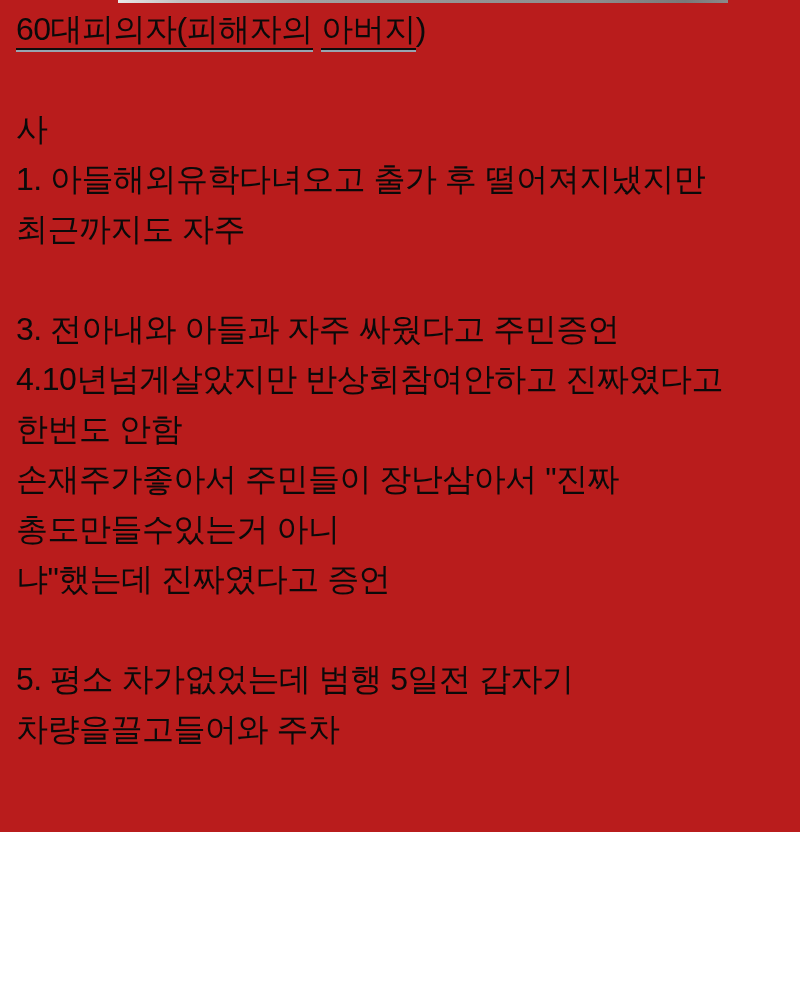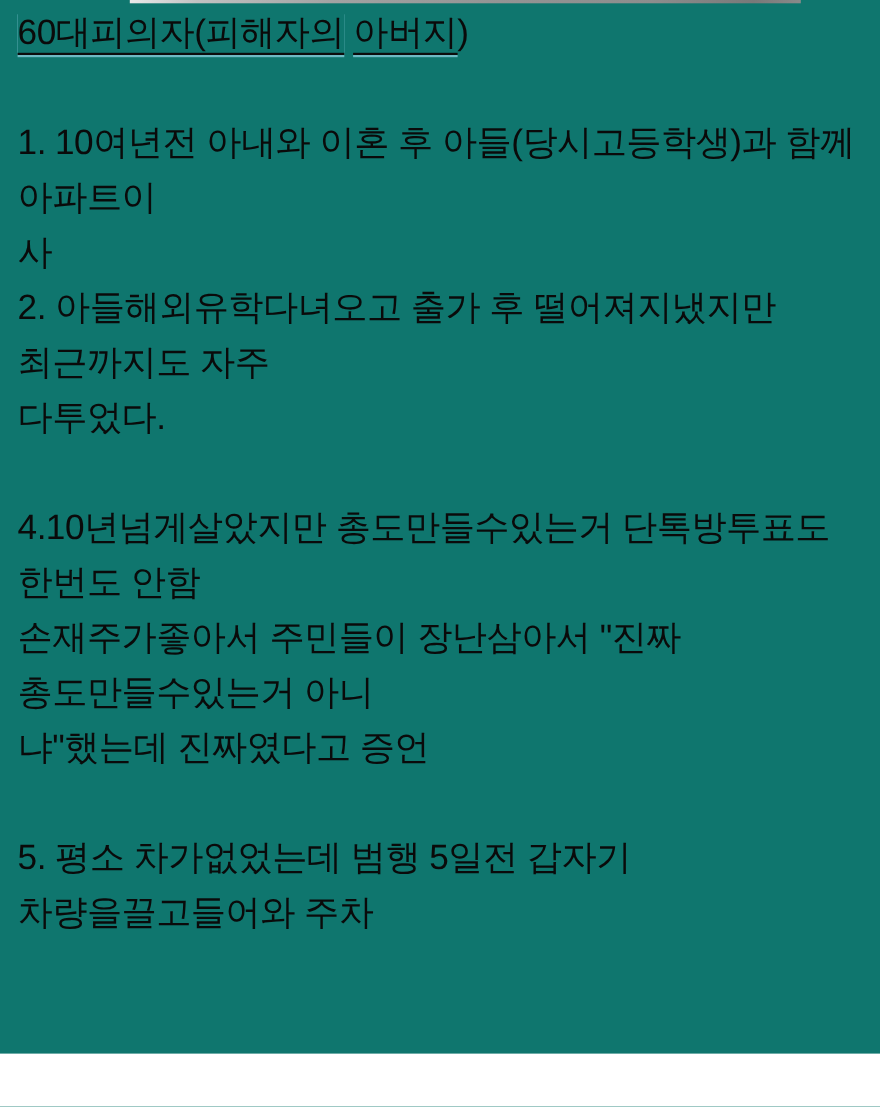--- a/index.html
+++ b/index.html
@@ -3,22 +3,22 @@
 <meta charset="utf-8">
 <style>
   html, body {
     margin: 0;
     padding: 0;
     background: #ffffff;
   }
   .page {
     position: relative;
     width: 800px;
-    height: 958px;
-    background: #0f766e;
+    height: 832px;
+    background: #b91c1c;
     overflow: hidden;
     font-family: "Liberation Sans", "DejaVu Sans", sans-serif;
     color: #0a0a0a;
   }
   .top-strip {
     position: absolute;
     top: 0;
     left: 118px;
     width: 610px;
     height: 3px;
@@ -50,25 +50,24 @@
 <body>
 
 <div class="page">
   <div class="top-strip"></div>
 
   <div class="content">
     <div class="line title"><span class="u">60대피의자(피해자의</span><span> </span><span class="u">아버지</span><span>)</span></div>
 
     <div>
         <div class="line"></div>
-        <div class="line">1. 10여년전 아내와 이혼 후 아들(당시고등학생)과 함께 아파트이</div>
         <div class="line">사</div>
-        <div class="line">2. 아들해외유학다녀오고 출가 후 떨어져지냈지만 최근까지도 자주</div>
-        <div class="line">다투었다.</div>
+        <div class="line">1. 아들해외유학다녀오고 출가 후 떨어져지냈지만 최근까지도 자주</div>
         <div class="line"></div>
-        <div class="line">4.10년넘게살았지만 총도만들수있는거 단톡방투표도 한번도 안함</div>
+        <div class="line">3. 전아내와 아들과 자주 싸웠다고 주민증언</div>
+        <div class="line">4.10년넘게살았지만 반상회참여안하고 진짜였다고 한번도 안함</div>
         <div class="line">손재주가좋아서 주민들이 장난삼아서 "진짜 총도만들수있는거 아니</div>
         <div class="line">냐"했는데 진짜였다고 증언</div>
         <div class="line"></div>
         <div class="line">5. 평소 차가없었는데 범행 5일전 갑자기 차량을끌고들어와 주차</div>
       </div>
   </div>
 </div>
 
 </body></html>

